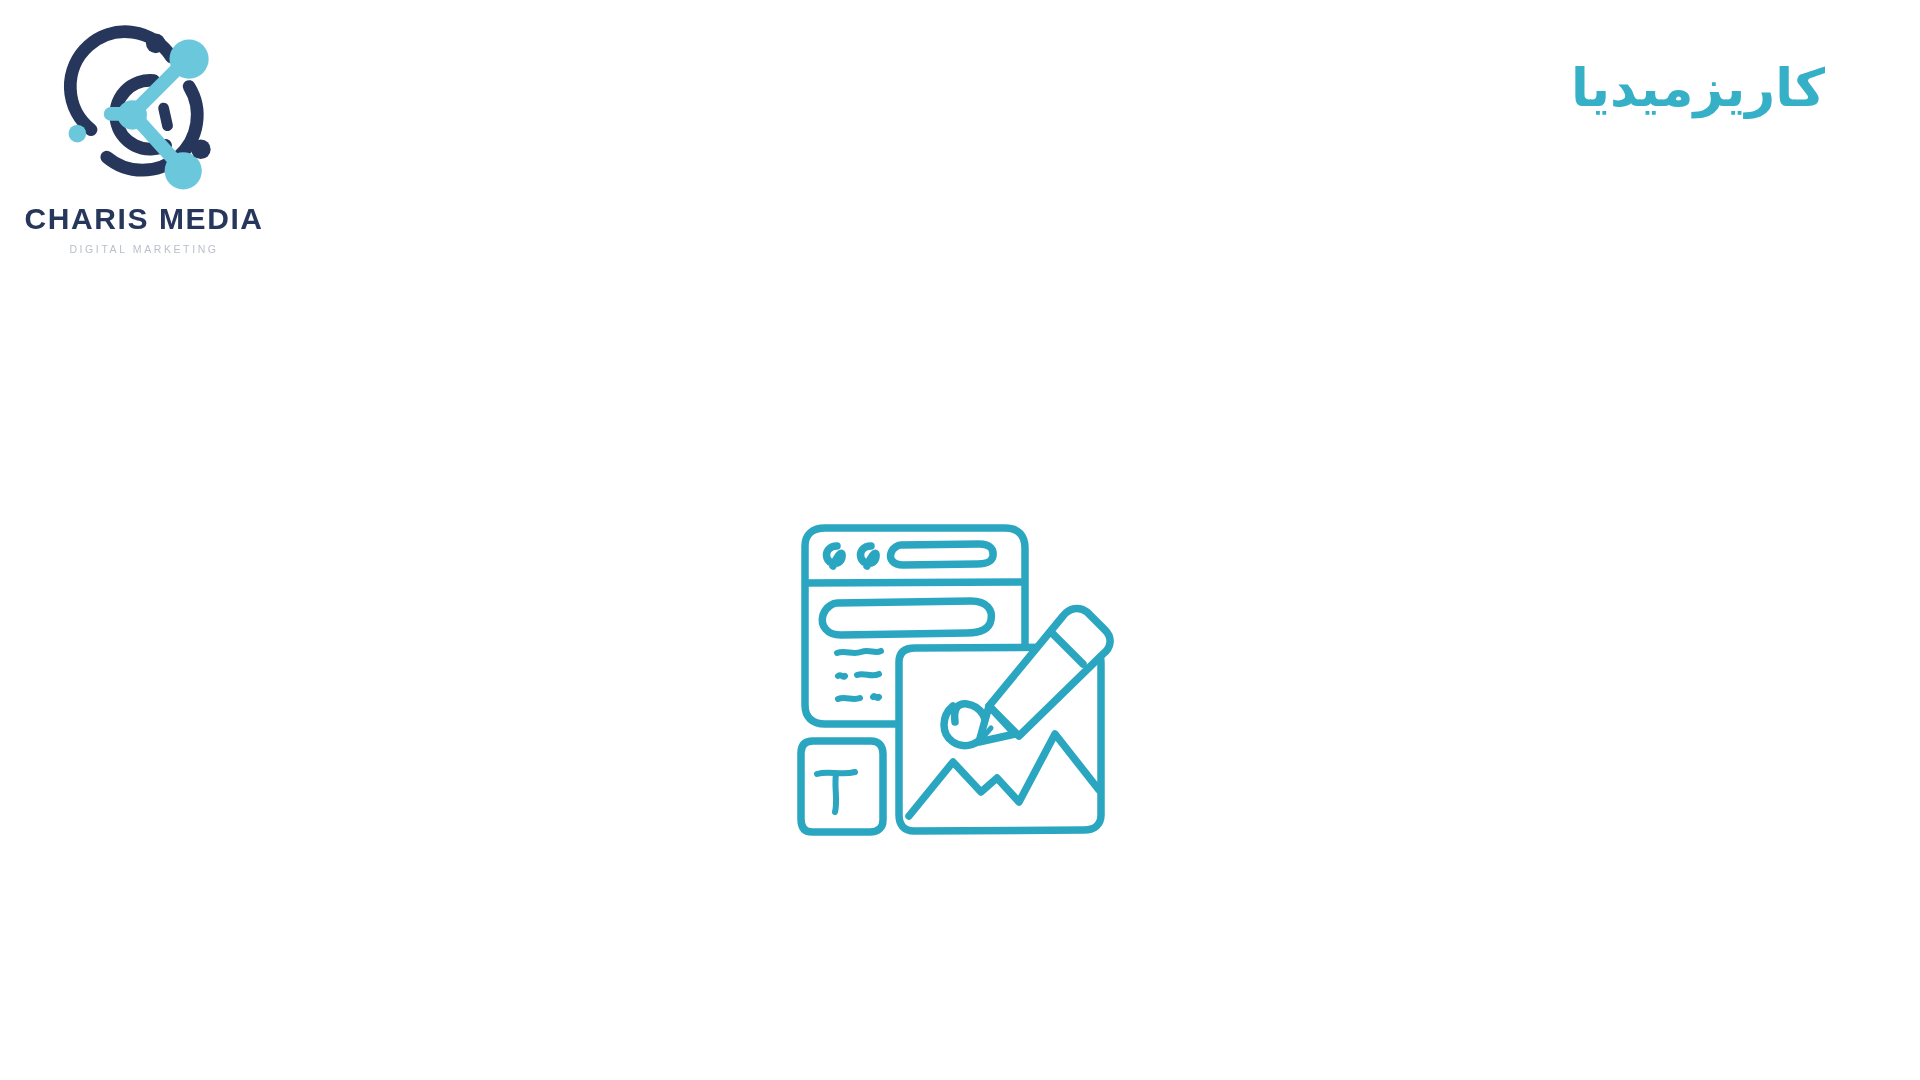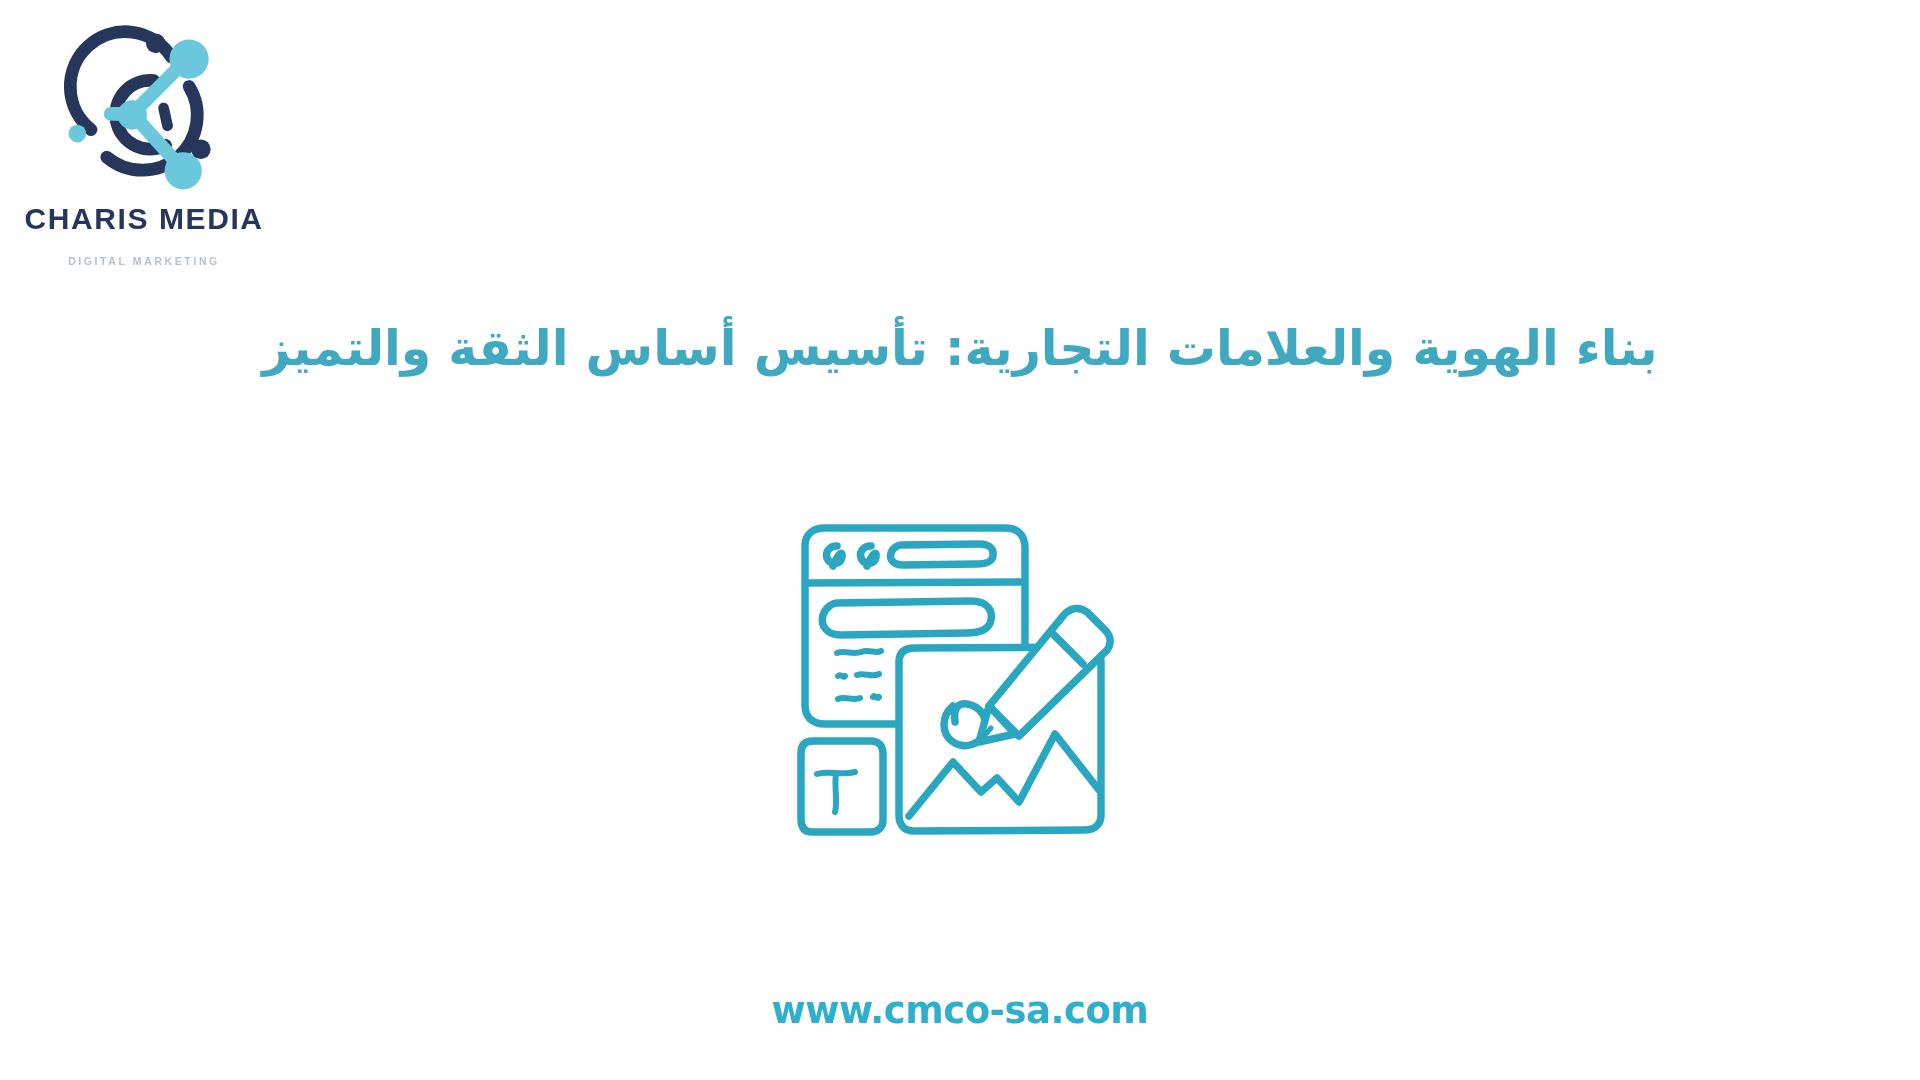--- a/index.html
+++ b/index.html
@@ -41,26 +41,26 @@
     margin-top: -6px;
     font-family: "Liberation Sans", "DejaVu Sans", sans-serif;
     font-size: 30px;
     letter-spacing: 1.6px;
     color: #27375b;
     font-weight: 700;
     line-height: 1;
     direction: ltr;
   }
   .logo-tagline {
-    margin-top: 22px;
+    margin-top: 10px;
     font-family: "Liberation Sans", "DejaVu Sans", sans-serif;
     font-size: 10.5px;
     letter-spacing: 2.6px;
     color: #b9bfc9;
-    font-weight: 700;
+    font-weight: 400;
     line-height: 1;
     direction: ltr;
   }
 
   
   .brand-ar {
     position: absolute;
     right: 95px;
     top: 62px;
     font-family: "DejaVu Sans", sans-serif;
@@ -153,22 +153,22 @@
       <circle cx="112" cy="30" r="10" fill="#27375b"></circle>
 
       <circle cx="158" cy="138" r="10" fill="#27375b"></circle>
 
       <path d="M 120 96 L 124 114" fill="none" stroke="#27375b" stroke-width="11" stroke-linecap="round"></path>
     </svg>
     <div class="logo-wordmark">CHARIS MEDIA</div>
     <div class="logo-tagline">DIGITAL MARKETING</div>
   </div>
 
-
-  <h1 class="headline">بناء الهوية والعلامات التجارية: تأسيس أساس الثقة والتميز</h1>
+  <div class="brand-ar">كاريزميديا</div>
+
 
   <div class="illustration-wrap">
     <svg class="illustration" viewBox="0 0 370 360" aria-hidden="true">
       <g fill="none" stroke="#2ba6c0" stroke-width="7.5" stroke-linecap="round" stroke-linejoin="round">
 
         <path d="M 30 56
                  C 30 44, 38 38, 50 38
                  L 230 38
                  C 244 38, 250 46, 250 58
                  L 250 216
@@ -251,15 +251,14 @@
 
         <path d="M 276 142 L 308 174"></path>
 
         <path d="M 214 216 L 204 252 L 240 244 Z" fill="#ffffff"></path>
 
         <path d="M 204 252 L 216 238" stroke-width="5"></path>
       </g>
     </svg>
   </div>
 
-  <div class="footer-url">www.cmco-sa.com</div>
 
 </div>
 
 </body></html>

